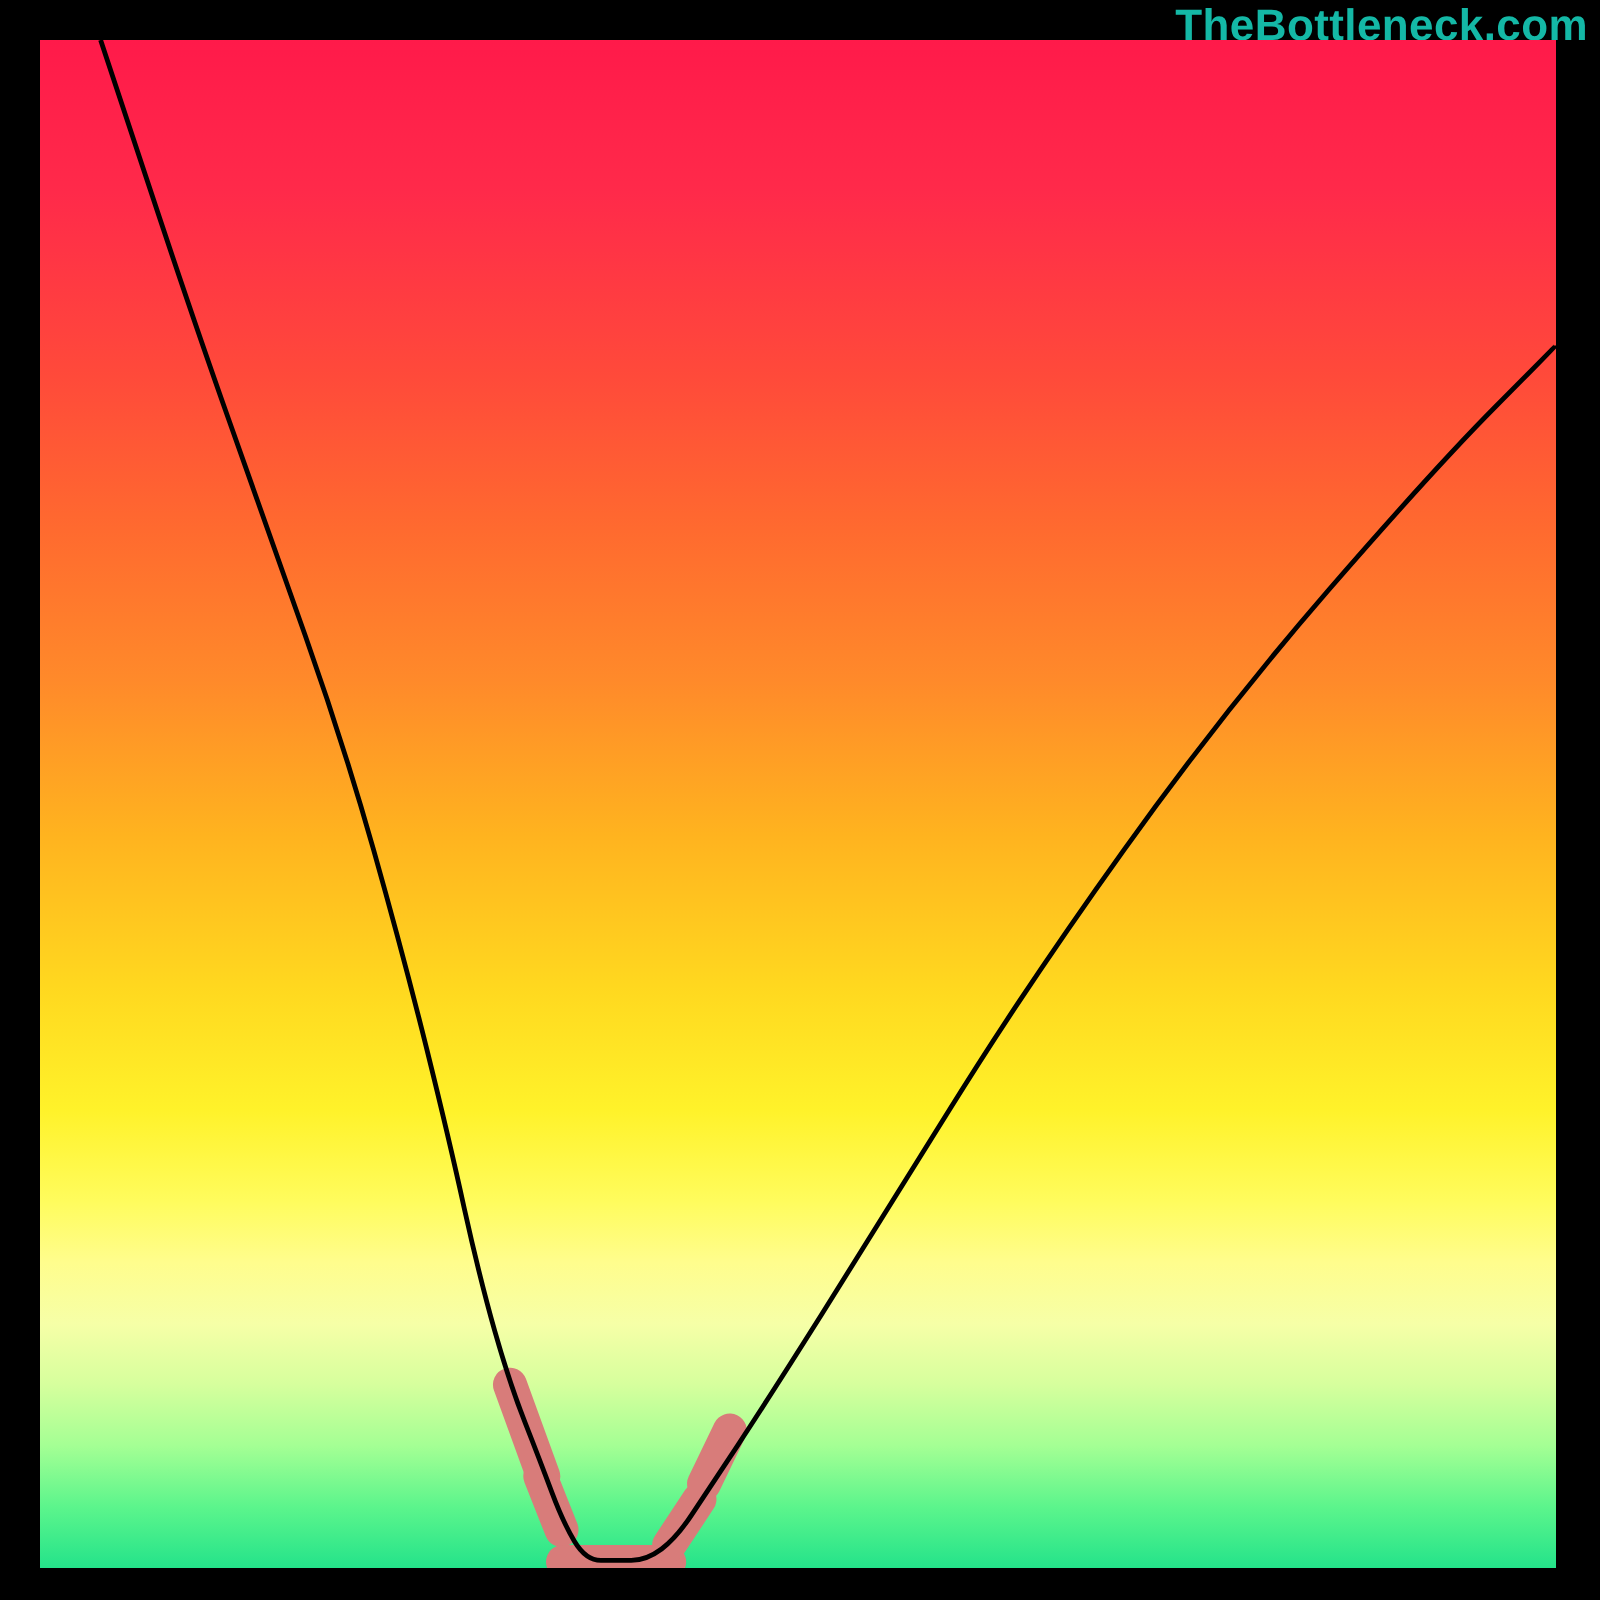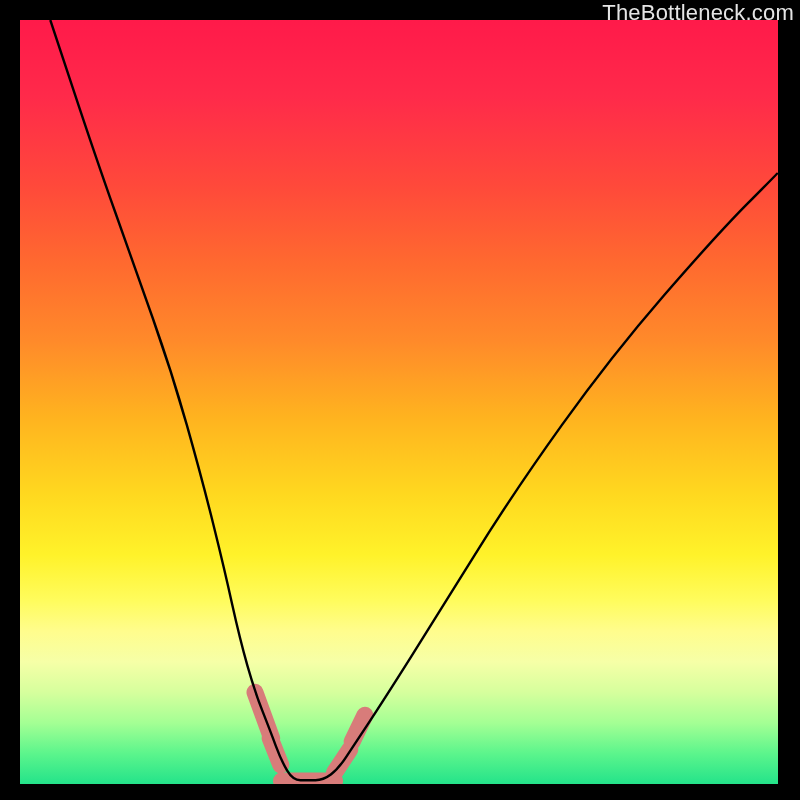--- a/index.html
+++ b/index.html
@@ -51,22 +51,22 @@
     position: absolute;
     left: 0; top: 0;
     width: 758px;
     height: 764px;
   }
   .watermark {
     position: absolute;
     top: 0;
     right: 6px;
     font-size: 22px;
-    font-weight: 400;
-    color: #e5e5e5;
+    font-weight: 700;
+    color: #14b8a6;
     letter-spacing: 0.2px;
   }
 </style>
 </head>
 <body>
 
 <div class="stage">
   <div class="watermark">TheBottleneck.com</div>
 
   <div class="plot-box">

